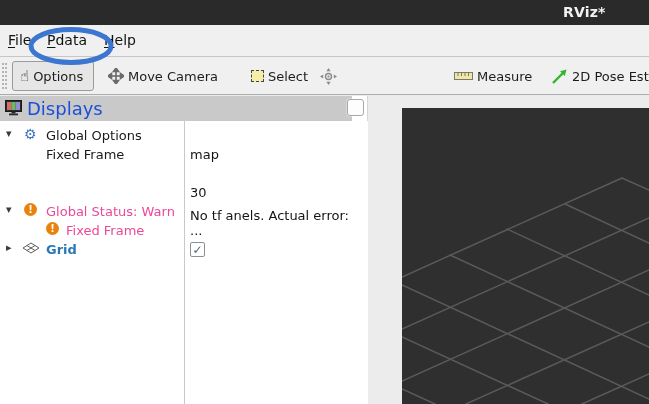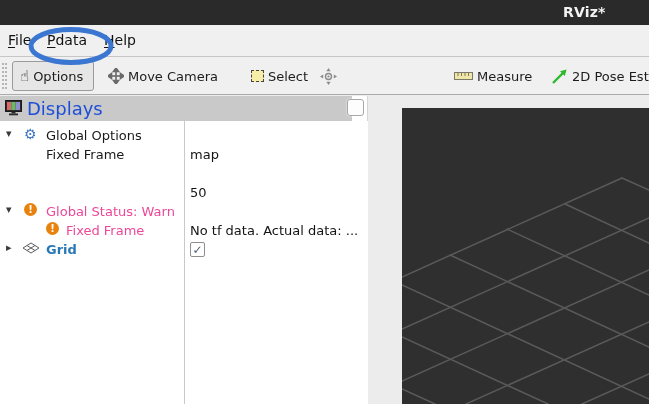--- a/index.html
+++ b/index.html
@@ -172,21 +172,21 @@
             <span class="rname">Fixed Frame</span>
           </span>
         <span class="rvalue">
             <span>map</span>
           </span>
       </div>
 
 
       <div class="trow" style="top:60px">
         <span class="rvalue">
-            <span>50</span>
+            <span>30</span>
           </span>
       </div>
 
       <div class="trow" style="top:79px">
         <span class="arrow">▾</span>
         <span class="ticon" style="left:24px">
             <span class="warn-badge">!</span>
           </span>
         <span class="cell" style="left:46px">
             <span class="rname warn-text">Global Status: Warn</span>
@@ -194,21 +194,21 @@
       </div>
 
       <div class="trow" style="top:98px">
         <span class="ticon" style="left:46px">
             <span class="warn-badge">!</span>
           </span>
         <span class="cell" style="left:66px">
             <span class="rname warn-text">Fixed Frame</span>
           </span>
         <span class="rvalue">
-            <span>No tf data.  Actual data: ...</span>
+            <span>No tf anels.  Actual error: ...</span>
           </span>
       </div>
 
       <div class="trow" style="top:117px">
         <span class="arrow">▸</span>
         <span class="ticon" style="left:22px">
           <svg width="18" height="12" viewBox="0 0 18 12">
             <g fill="none" stroke="#5d5d5d" stroke-width="1">
               <path d="M9 1 L17 6 L9 11 L1 6 Z"></path>
               <path d="M5 3.5 L13 8.5 M13 3.5 L5 8.5"></path>

